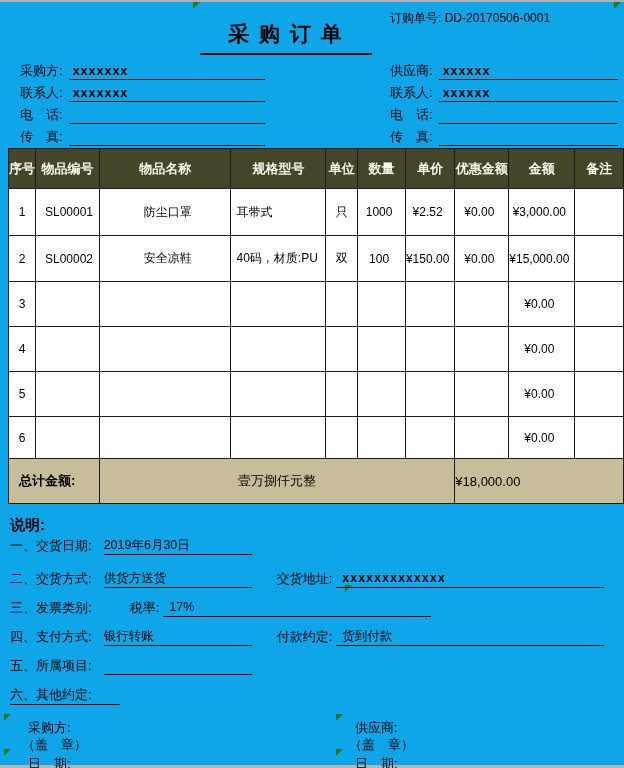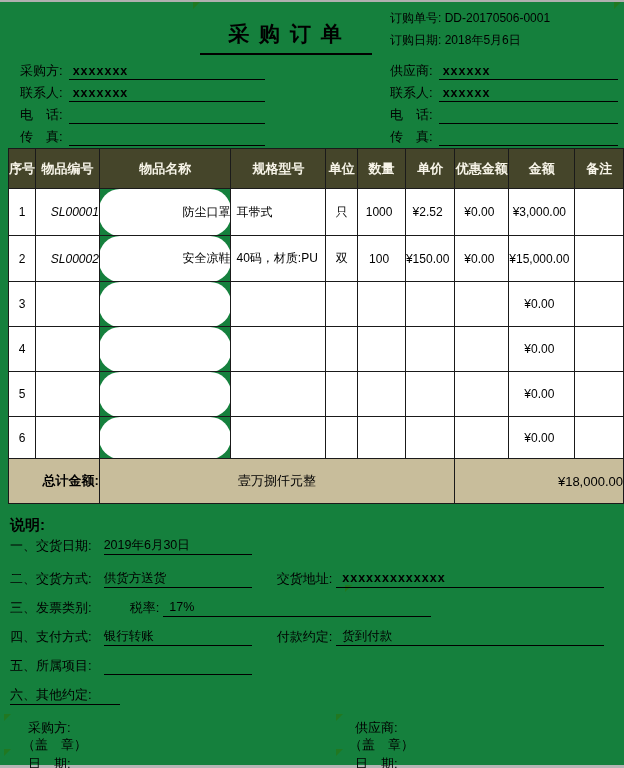--- a/index.html
+++ b/index.html
@@ -1,19 +1,19 @@
 <!DOCTYPE html>
 <html><head>
 <meta charset="utf-8">
 <style>
   * { margin:0; padding:0; box-sizing:border-box; }
   html,body { background:#e9e9e9; }
   .page {
     position:relative; width:624px; height:768px; margin:0 auto;
-    background:#15803d; overflow:hidden;
+    background:#0ea5e9; overflow:hidden;
     font-family:"Liberation Sans","DejaVu Sans",sans-serif; color:#000;padding-left:36px;
   }
   .edge { position:absolute; left:0; width:624px; background:#b0b0b0; }
   .edge.top { top:0; height:2px; }
   .edge.bottom { bottom:0; height:3px; background:#b5b5b5; }
 
   .tri { position:absolute; width:0; height:0; border-style:solid;
          border-width:7px 7px 0 0; border-color:#217821 transparent transparent transparent; }
 
   .title {
@@ -27,29 +27,29 @@
   .party-row .lbl { white-space:nowrap; margin-right:6px; }
   .party-row .val { flex:1; border-bottom:1px solid #000; font-weight:bold; font-size:12.5px;
                     padding-left:4px; letter-spacing:1px; line-height:16px; }
 
   table.po { position:absolute; left:8px; top:148px; border-collapse:collapse; table-layout:fixed; }
   table.po th, table.po td { border:1px solid #1a1a1a; overflow:hidden; white-space:nowrap; }
   table.po th { background:#45452a; color:#f7f4e8; font-size:13px; font-weight:bold; text-align:center; }
   table.po td { font-size:12px; background:#fff; }
   tr.hrow { height:40px; }
   .c-no   { text-align:center; }
-  .c-code { text-align:right; padding-left:9px;font-style:italic; }
-  .c-name { text-align:right; padding-left:5px;border-radius:21px; }
+  .c-code { text-align:left; padding-left:9px; }
+  .c-name { text-align:center; padding-left:5px; }
   .c-spec { text-align:left; padding-left:5px; }
   .c-unit { text-align:center; }
   .c-num  { text-align:center; padding-right:5px; }
   tr.total-row td { background:#c8bd9b; font-size:13px; }
-  tr.total-row .t-label { font-weight:bold; padding-left:10px; text-align:right; }
+  tr.total-row .t-label { font-weight:bold; padding-left:10px; text-align:left; }
   tr.total-row .t-words { text-align:center; }
-  tr.total-row .t-amt   { text-align:right; }
+  tr.total-row .t-amt   { text-align:left; }
 
   .notes-title { position:absolute; left:10px; top:516px; font-size:15px; font-weight:bold; }
   .note-line { position:absolute; left:10px; height:19px; display:flex; align-items:flex-end; font-size:13px; white-space:nowrap; }
   .note-line .nl-label { margin-right:0; }
   .ufield { display:inline-block; border-bottom:1px solid #000; line-height:17px; font-size:12.5px; }
   .u-center { text-align:left; }
   .u-left { text-align:left; padding-left:6px; }
   .xbold { font-weight:bold; letter-spacing:1px; }
   .lbl-underlined { border-bottom:1px solid #000; padding-right:28px; }
 
@@ -77,21 +77,20 @@
   <span class="tri" style="left:508px;top:459px"></span>
   <span class="tri" style="left:345px;top:585px"></span>
   <span class="tri" style="left:4px;top:714px"></span>
   <span class="tri" style="left:4px;top:749px"></span>
   <span class="tri" style="left:336px;top:714px"></span>
   <span class="tri" style="left:336px;top:749px"></span>
 
   <div class="title">采 购 订 单</div>
   <div class="order-meta">
     <div><span>订购单号:</span> <span>DD-20170506-0001</span></div>
-    <div><span>订购日期:</span> <span>2018年5月6日</span></div>
   </div>
 
   <div class="party-row" style="left:20px;top:62px;width:245px">
     <span class="lbl">采购方:</span>
     <span class="val">xxxxxxx</span>
   </div>
   <div class="party-row" style="left:20px;top:84px;width:245px">
     <span class="lbl">联系人:</span>
     <span class="val">xxxxxxx</span>
   </div>

